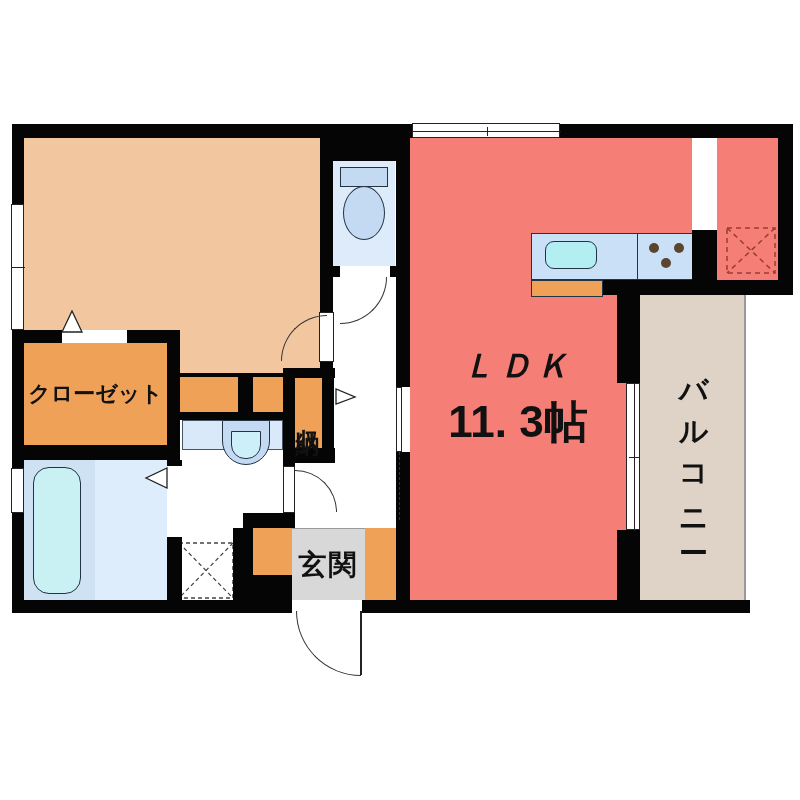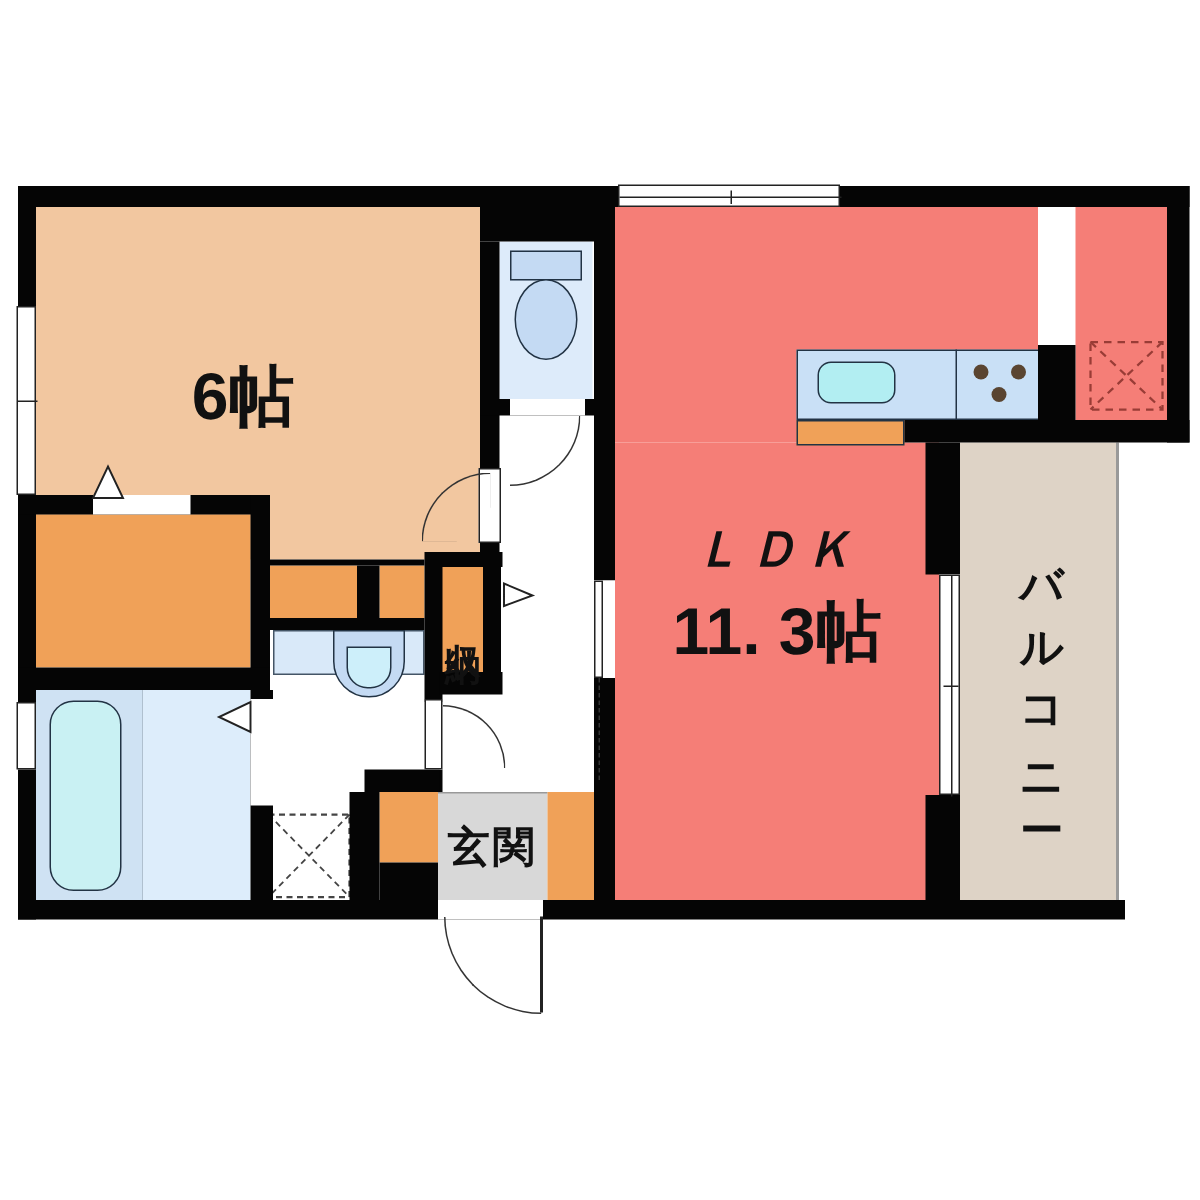--- a/index.html
+++ b/index.html
@@ -139,20 +139,20 @@
   <svg style="left:59px;top:308px;" width="28" height="28" viewBox="0 0 28 28">
     <polygon points="3,24 23,24 13,3" fill="#fff" stroke="#222" stroke-width="1.3"></polygon>
   </svg>
   <svg style="left:143px;top:465px;" width="26" height="26" viewBox="0 0 26 26">
     <polygon points="24,3 24,23 3,13" fill="#fff" stroke="#222" stroke-width="1.3"></polygon>
   </svg>
   <svg style="left:334px;top:386px;" width="24" height="22" viewBox="0 0 24 22">
     <polygon points="2,3 2,18 21,11" fill="#fff" stroke="#222" stroke-width="1.3"></polygon>
   </svg>
 
-  <div class="lbl" style="left:62px;top:240px;width:200px;height:50px;font-size:44px;">6帖</div>
+  <div class="lbl" style="left:24px;top:381px;width:143px;height:26px;font-size:22px;">クローゼット</div>
   <div class="vlbl" style="left:293px;top:379px;width:29px;height:70px;font-size:24px;letter-spacing:5px;">収納</div>
   <div class="lbl" style="left:292px;top:548px;width:73px;height:34px;font-size:28px;letter-spacing:2px;">玄関</div>
   <div class="lbl" style="left:408px;top:342px;width:220px;height:48px;font-size:33px;letter-spacing:4px;font-style:italic;">ＬＤＫ</div>
   <div class="lbl" style="left:404px;top:397px;width:228px;height:50px;font-size:44px;">11. 3帖</div>
   <div class="vlbl" style="left:676px;top:330px;width:36px;height:246px;font-size:29px;letter-spacing:12px;">バルコニー</div>
 
 </div>
 
 </body></html>

